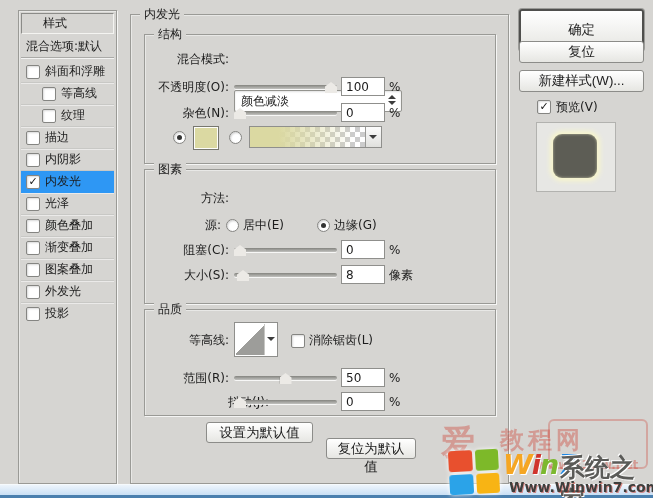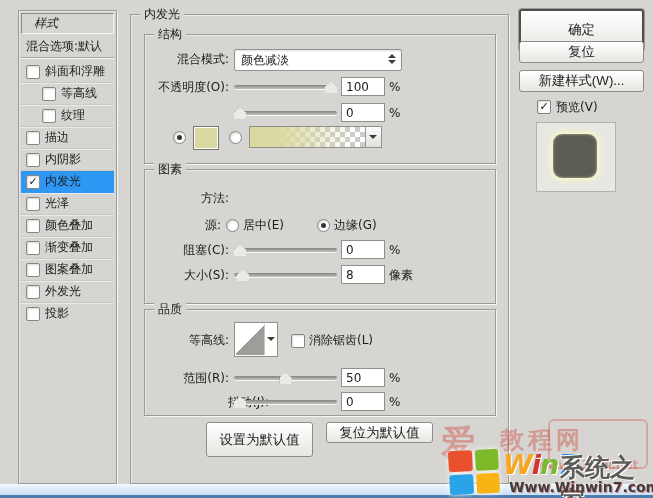--- a/index.html
+++ b/index.html
@@ -5,22 +5,22 @@
   html,body{margin:0;padding:0;}
   body{width:653px;height:498px;position:relative;overflow:hidden;
        background:#d6d5d2;font-family:"DejaVu Sans","Liberation Sans",sans-serif;
        font-size:12px;color:#1c1c1c;-webkit-font-smoothing:antialiased;}
   .abs{position:absolute;}
   
   .etched{border:1px solid #9a9a96;box-shadow:1px 1px 0 rgba(255,255,255,.75), inset 1px 1px 0 rgba(255,255,255,.45);}
   .legend{position:absolute;top:-8px;left:9px;background:#d6d5d2;padding:0 4px;line-height:14px;}
   
   .sidebar{left:18px;top:10px;width:97px;height:472px;}
-  .sb-header{position:absolute;left:2px;top:2px;right:2px;height:19px;line-height:19px;padding-left:12px;
-             border:1px solid;border-color:#8b8b88 #f4f4f1 #f4f4f1 #8b8b88;font-style:italic;}
+  .sb-header{position:absolute;left:2px;top:2px;right:2px;height:19px;line-height:19px;padding-left:21px;
+             border:1px solid;border-color:#8b8b88 #f4f4f1 #f4f4f1 #8b8b88;}
   .sb-blend{position:absolute;left:2px;top:25px;right:2px;height:21px;line-height:21px;padding-left:5px;
             border-bottom:1px solid #aaaaa7;box-shadow:0 1px 0 rgba(255,255,255,.7);}
   .sb-row{position:absolute;left:2px;right:2px;height:21px;line-height:21px;
           border-bottom:1px solid #c8c8c5;box-shadow:0 1px 0 rgba(255,255,255,.5);}
   .sb-row .cb{left:5px;top:4px;}
   .sb-row.indent .cb{left:21px;}
   .sb-row .lbl{position:absolute;left:24px;top:0;}
   .sb-row.indent .lbl{left:40px;}
   .sb-row.selected{background:#2e97f4;border-bottom-color:#2e97f4;}
   
@@ -29,21 +29,21 @@
   .radio{position:absolute;width:11px;height:11px;border-radius:50%;background:#fff;border:1px solid #858582;
          box-shadow:inset 1px 1px 2px rgba(0,0,0,.18);}
   .radio .dot{display:none;}
   .radio.on .dot{display:block;width:5px;height:5px;border-radius:50%;background:#333;margin:3px auto;}
   
   .main{left:130px;top:14px;width:377px;height:468px;}
   .fs{position:absolute;left:13px;width:350px;}
   .row-label{position:absolute;width:84px;text-align:right;line-height:20px;}
   
   .dropdown{position:absolute;height:20px;background:#fff;border:1px solid #94948f;border-radius:2px;
-            box-shadow:inset 0 1px 2px rgba(0,0,0,.12);line-height:20px;padding-left:6px;}
+            box-shadow:inset 0 1px 2px rgba(0,0,0,.12);line-height:20px;padding-left:6px;margin-top:41px;}
   .spin{position:absolute;right:5px;top:4px;}
   .tri-up{display:block;width:0;height:0;border-left:4px solid transparent;border-right:4px solid transparent;border-bottom:4px solid #3c3c3c;margin-bottom:2px;}
   .tri-down{display:block;width:0;height:0;border-left:4px solid transparent;border-right:4px solid transparent;border-top:4px solid #3c3c3c;}
   
   .slider{position:absolute;width:103px;height:14px;}
   .track{position:absolute;left:0;right:0;top:5px;height:4px;border-radius:3px;
          background:linear-gradient(#84847f,#c2c2bf);box-shadow:0 1px 0 rgba(255,255,255,.8);}
   .thumb{position:absolute;top:2px;width:12px;height:11px;background:#eceae6;
          clip-path:polygon(50% 0,100% 42%,100% 100%,0 100%,0 42%);
          filter:drop-shadow(0 0 1px #4e4e4c);}
@@ -162,20 +162,21 @@
     </div>
 
     <div class="row-label" style="left:0;top:42px;">不透明度(O):</div>
     <div class="slider" style="left:89px;top:45px;">
       <div class="track"></div>
       <div class="thumb" style="left:calc(100% - 12px);"></div>
     </div>
     <input class="val" style="left: 196px; top: 42px;" value="100">
     <div class="unit" style="left:244px;top:42px;">%</div>
 
+    <div class="row-label" style="left:0;top:68px;">杂色(N):</div>
     <div class="slider" style="left:89px;top:71px;">
       <div class="track"></div>
       <div class="thumb" style="left:0;"></div>
     </div>
     <input class="val" style="left: 196px; top: 68px;" value="0">
     <div class="unit" style="left:244px;top:68px;">%</div>
 
     <span class="radio on" style="left:28px;top:96px;">
         <span class="dot"></span>
       </span>
@@ -242,22 +243,22 @@
 
     <div class="row-label" style="left:0;top:82px;padding-left:40px;">抖动(J):</div>
     <div class="slider" style="left:89px;top:85px;">
       <div class="track"></div>
       <div class="thumb" style="left:0;"></div>
     </div>
     <input class="val" style="left: 196px; top: 82px;" value="0">
     <div class="unit" style="left:244px;top:82px;">%</div>
   </div>
 
-  <button class="btn" style="left:75px;top:407px;width:107px;height:35px;">设置为默认值</button>
-  <button class="btn" style="left:195px;top:407px;width:107px;height:21px;">复位为默认值</button>
+  <button class="btn" style="left:75px;top:407px;width:107px;height:21px;">设置为默认值</button>
+  <button class="btn" style="left:195px;top:423px;width:90px;height:21px;">复位为默认值</button>
 </div>
 
 <button class="btn default abs" style="left:519px;top:9px;width:125px;height:42px;">确定</button>
 <button class="btn abs" style="left:519px;top:41px;width:125px;height:22px;">复位</button>
 <button class="btn abs" style="left:519px;top:70px;width:125px;height:22px;">新建样式(W)...</button>
 
 <span class="cb abs" style="left:537px;top:100px;"><span>✓</span></span>
 <span class="abs" style="left:556px;top:99px;line-height:16px;">预览(V)</span>
 
 <div class="abs preview-box">

